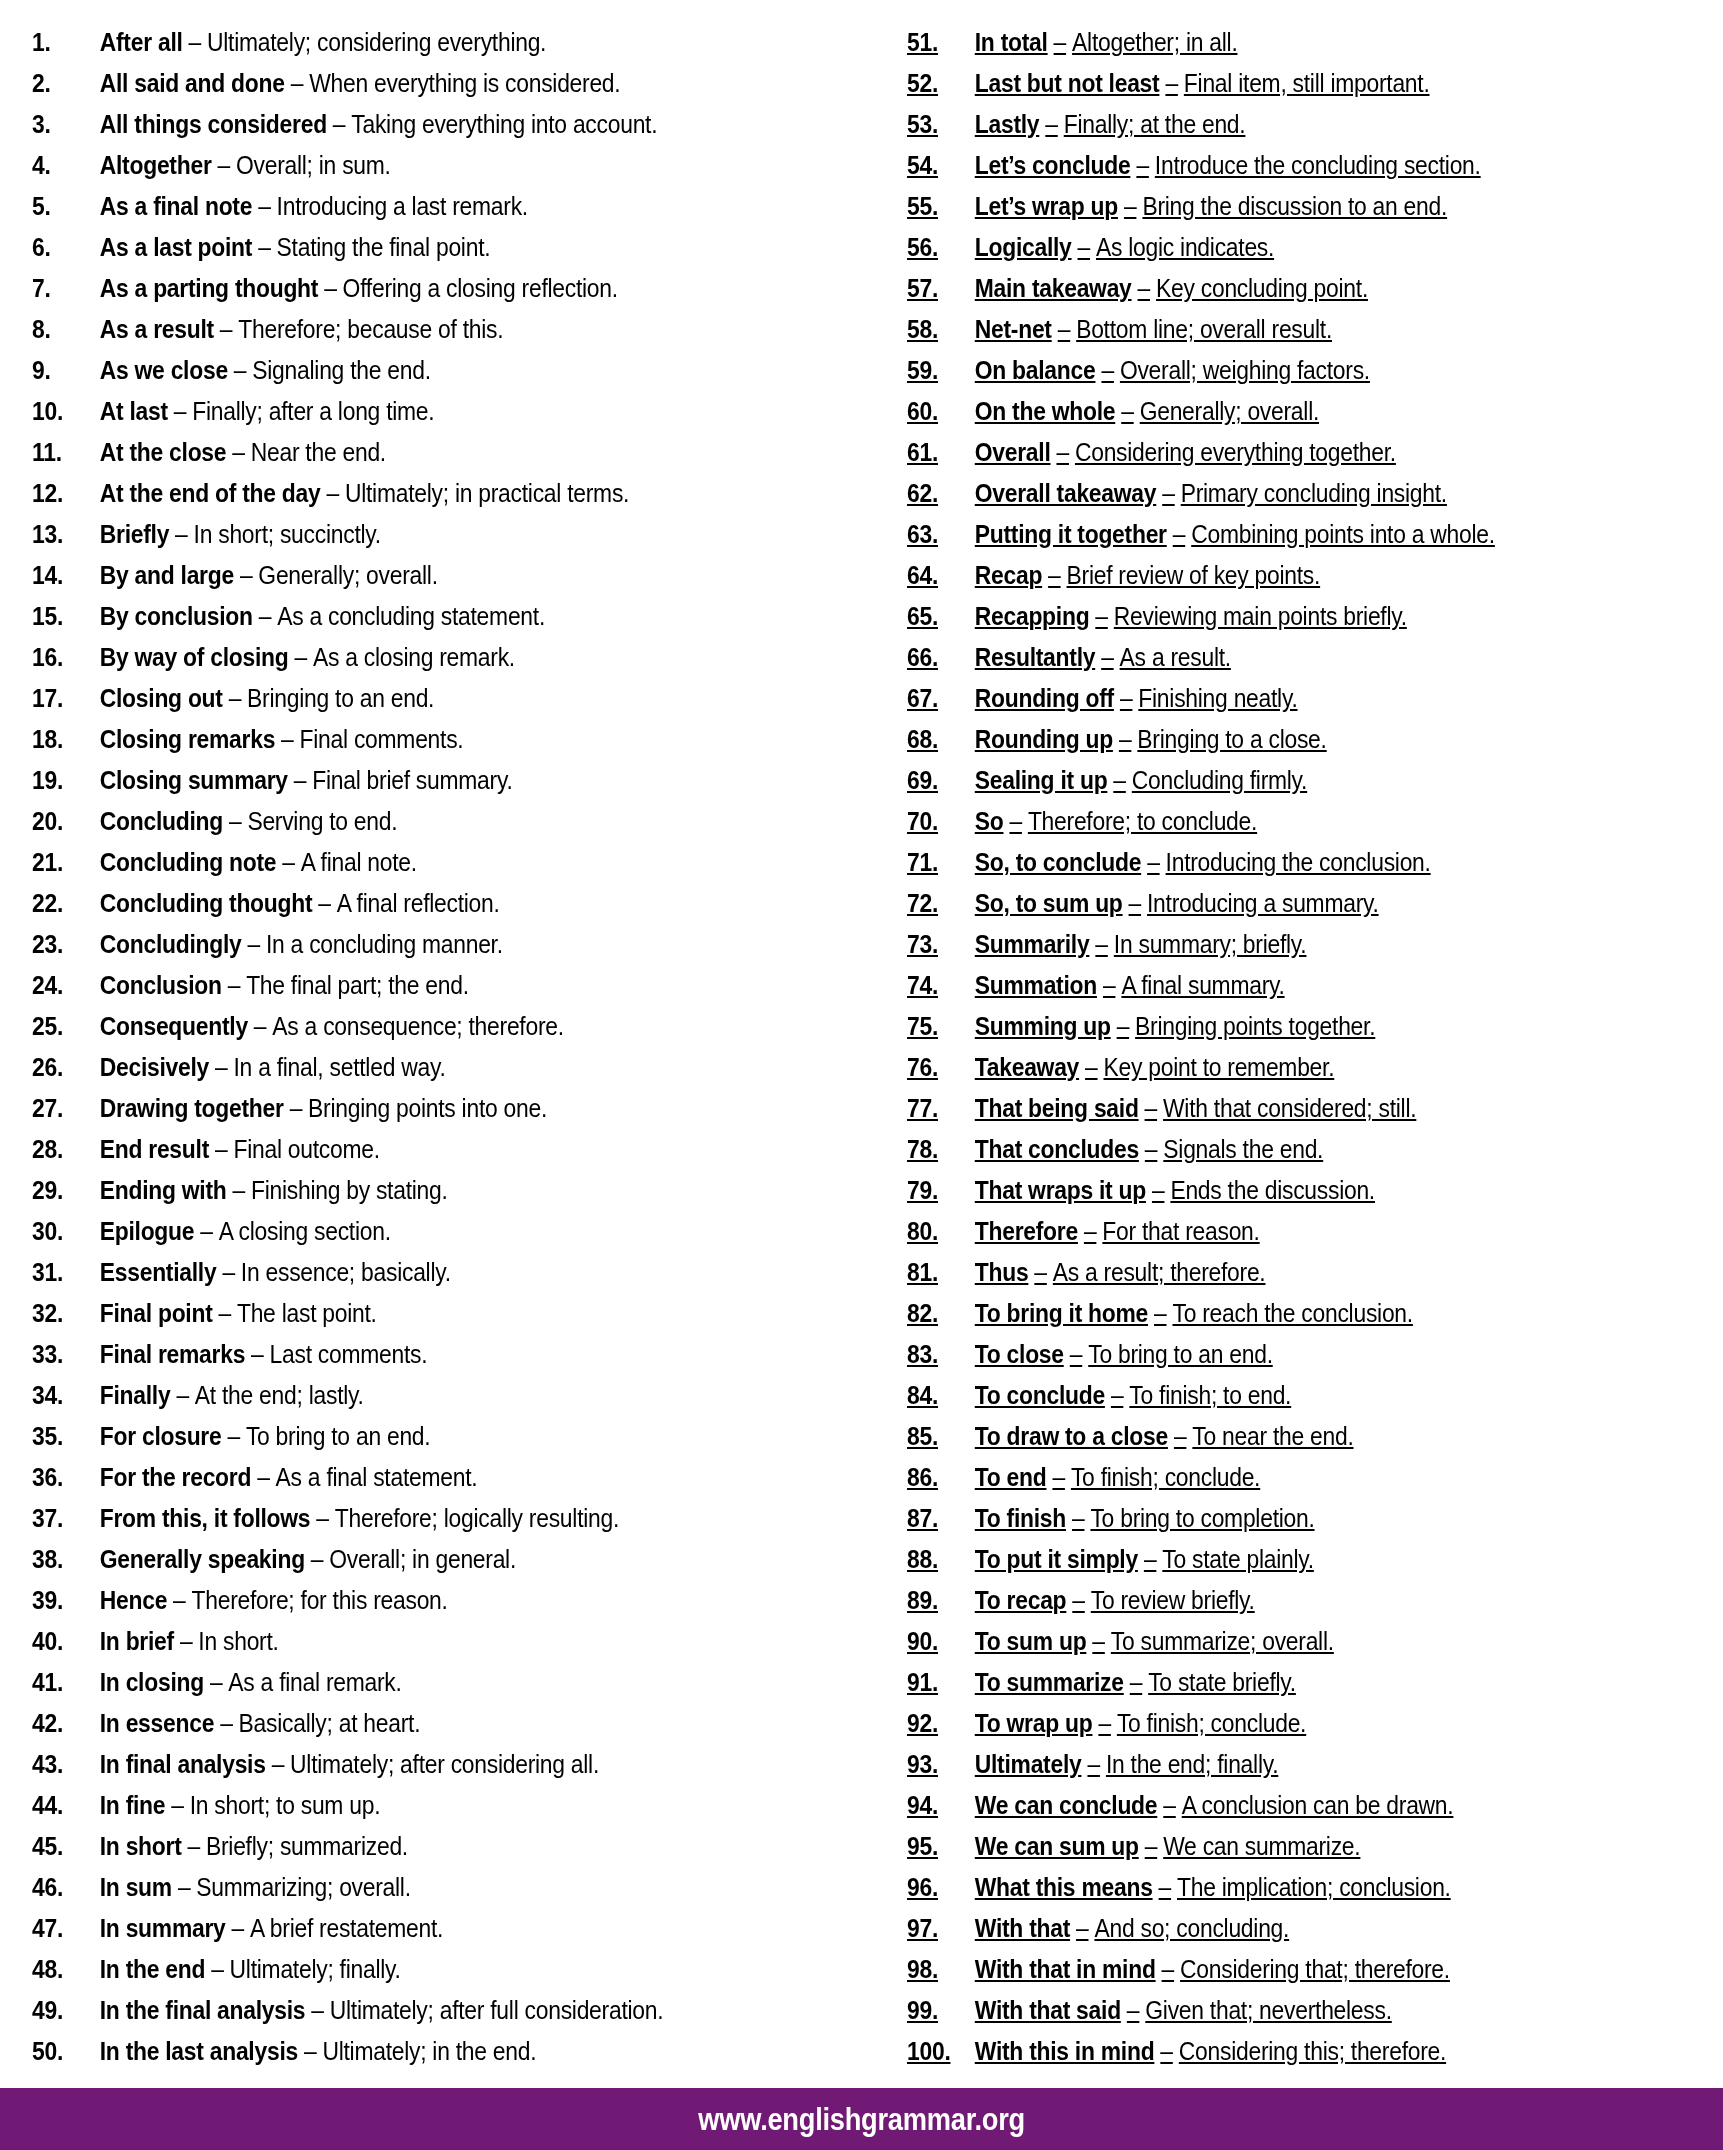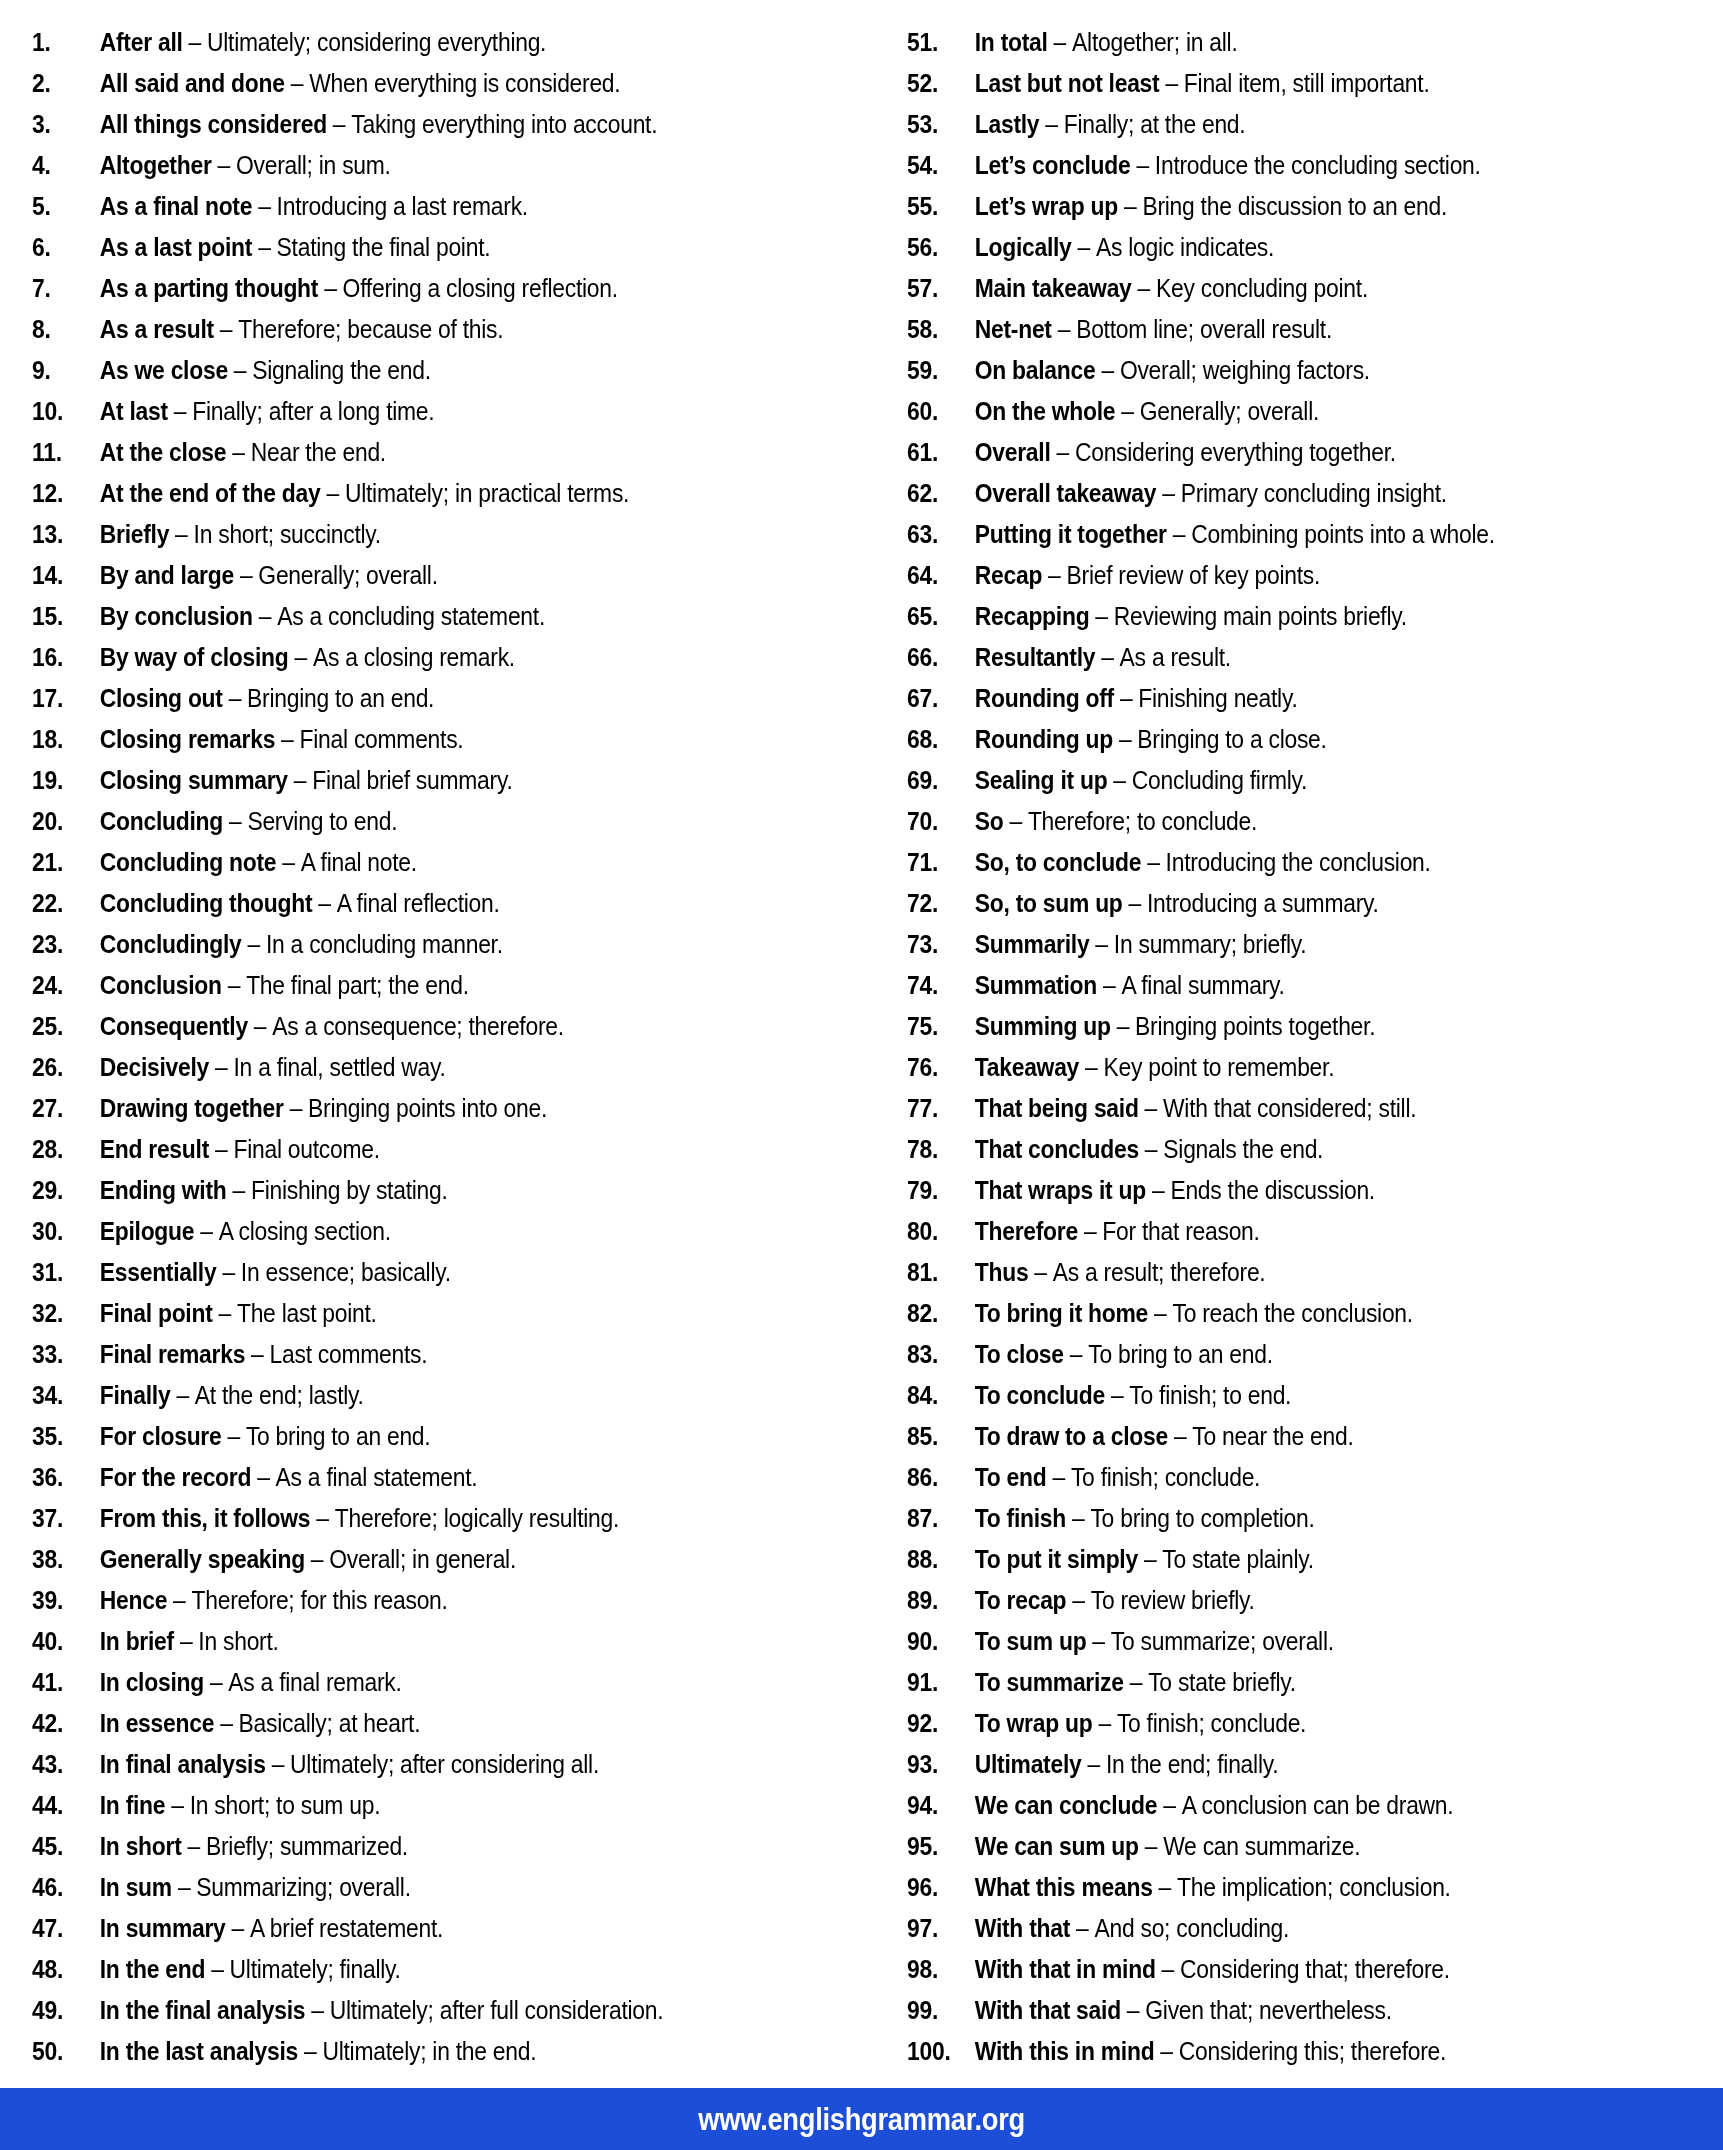--- a/index.html
+++ b/index.html
@@ -20,21 +20,21 @@
     display: flex;
     align-items: flex-start;
   }
   ol.col {
     list-style: none;
     margin: 0;
     padding: 22px 0 0 0;
     box-sizing: border-box;
   }
   ol.col.left  { width: 862px; padding-left: 32px; }
-  ol.col.right { width: 862px; padding-left: 45px; }
+  ol.col.right { width: 862px; padding-left: 45px; text-decoration: underline; }
   li.item {
     display: flex;
     align-items: baseline;
     white-space: nowrap;
     line-height: 41px;
     font-size: 26px;
     letter-spacing: -0.3px;
     transform: scaleX(0.88);
     transform-origin: 0 50%;
   }
@@ -565,17 +565,17 @@
     <span class="num">99.</span>
     <span class="txt"><span class="phrase">With that said</span><span class="sep">–</span><span class="def">Given that; nevertheless.</span></span>
   </li>
 
   <li class="item">
     <span class="num">100.</span>
     <span class="txt"><span class="phrase">With this in mind</span><span class="sep">–</span><span class="def">Considering this; therefore.</span></span>
   </li>
 </ol>
   </div>
-  <footer class="footer-bar" style="background: #1d4ed8;">
+  <footer class="footer-bar" style="background: #701a75;">
     <span class="url" style="color: rgb(255, 255, 255);">www.englishgrammar.org</span>
   </footer>
 </div>
 
 
 </body></html>

